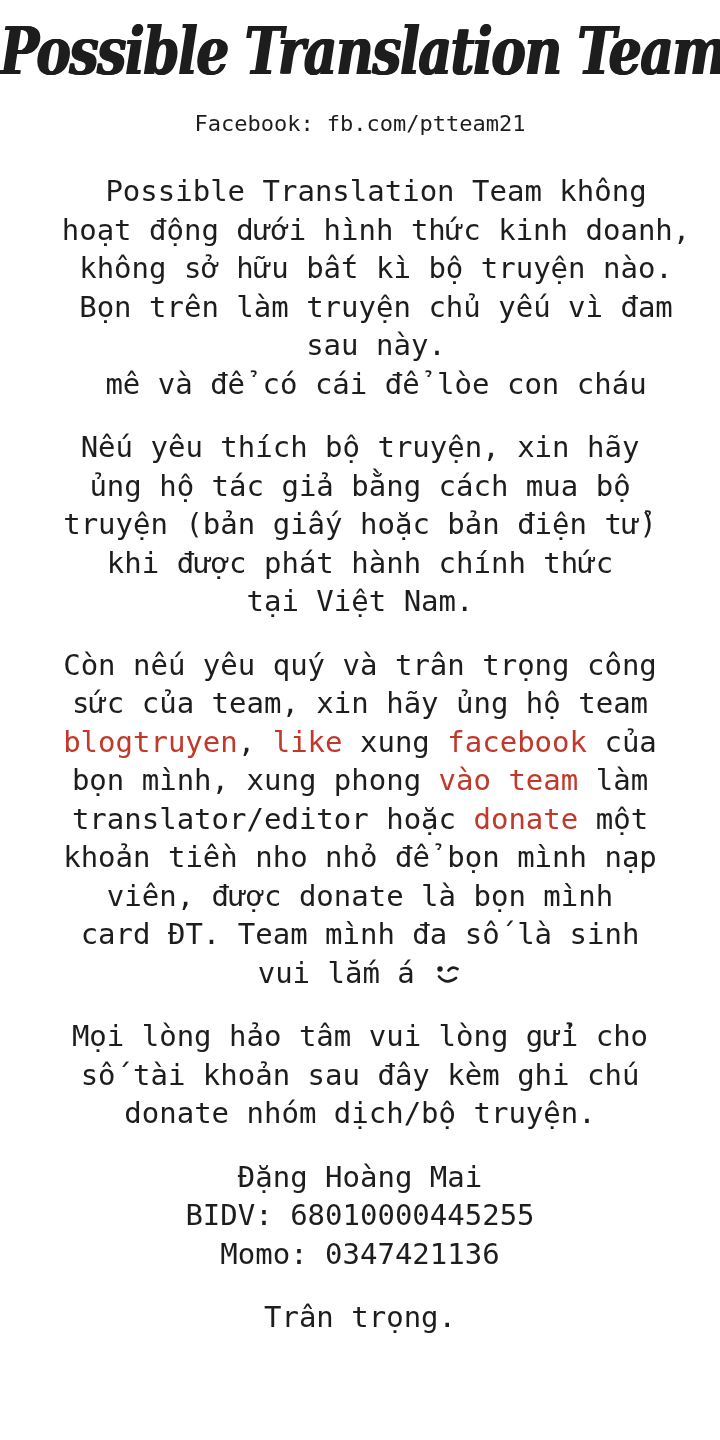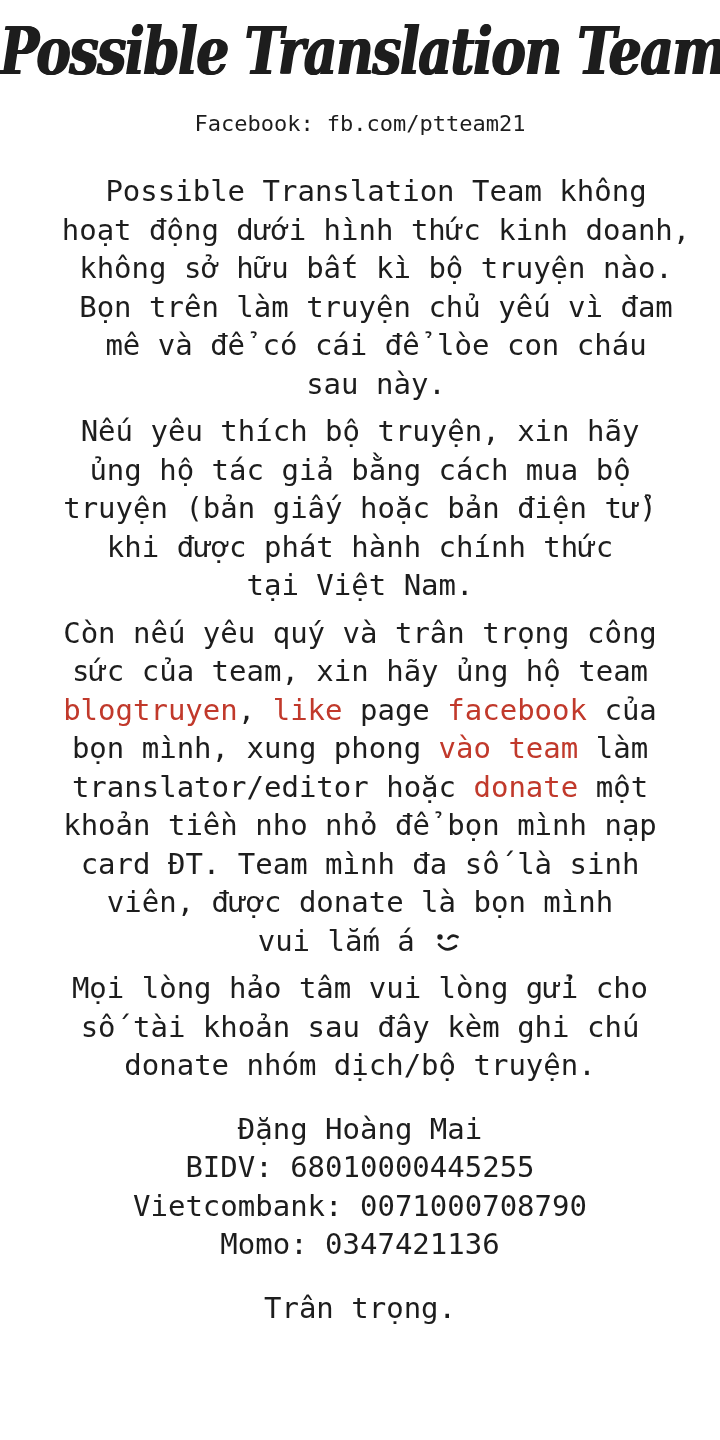--- a/index.html
+++ b/index.html
@@ -29,21 +29,21 @@
     transform-origin:50% 20%;
     text-shadow:0.8px 0 0 currentColor, -0.8px 0 0 currentColor;
     white-space:nowrap;
   }
   .fb{
     font-size:22px;
     line-height:36px;
     white-space:pre;
   }
   .body-text{margin-top:30px;}
-  .para{margin-top:9px;}
+  .para{margin-top:25px;}
   .para:first-child{margin-top:12px;padding-left:32px;}
   .line{
     font-size:29px;
     line-height:38.5px;
     white-space:pre;
   }
   .red{color:var(--red);}
   .wink{display:inline-block;vertical-align:-5px;}
   .wink svg{display:block;}
   .donation{margin-top:25px;}
@@ -59,54 +59,53 @@
   </div>
 
   <div class="fb">Facebook: fb.com/ptteam21</div>
 
   <section class="body-text" id="body-text">
       <div class="para">
         <div class="line"><span>Possible Translation Team không</span></div>
         <div class="line"><span>hoạt động dưới hình thức kinh doanh,</span></div>
         <div class="line"><span>không sở hữu bất kì bộ truyện nào.</span></div>
         <div class="line"><span>Bọn trên làm truyện chủ yếu vì đam</span></div>
+        <div class="line"><span>sau này.</span></div>
         <div class="line"><span>mê và để có cái để lòe con cháu</span></div>
-        <div class="line"><span>sau này.</span></div>
       </div>
       <div class="para">
         <div class="line"><span>Nếu yêu thích bộ truyện, xin hãy</span></div>
         <div class="line"><span>ủng hộ tác giả bằng cách mua bộ</span></div>
         <div class="line"><span>truyện (bản giấy hoặc bản điện tử)</span></div>
         <div class="line"><span>khi được phát hành chính thức</span></div>
         <div class="line"><span>tại Việt Nam.</span></div>
       </div>
       <div class="para">
         <div class="line"><span>Còn nếu yêu quý và trân trọng công</span></div>
         <div class="line"><span>sức của team, xin hãy ủng hộ team</span></div>
-        <div class="line"><span class="red">blogtruyen</span><span>, </span><span class="red">like</span><span> page </span><span class="red">facebook</span><span> của</span></div>
+        <div class="line"><span class="red">blogtruyen</span><span>, </span><span class="red">like</span><span> xung </span><span class="red">facebook</span><span> của</span></div>
         <div class="line"><span>bọn mình, xung phong </span><span class="red">vào team</span><span> làm</span></div>
         <div class="line"><span>translator/editor hoặc </span><span class="red">donate</span><span> một</span></div>
         <div class="line"><span>khoản tiền nho nhỏ để bọn mình nạp</span></div>
+        <div class="line"><span>viên, được donate là bọn mình</span></div>
         <div class="line"><span>card ĐT. Team mình đa số là sinh</span></div>
-        <div class="line"><span>viên, được donate là bọn mình</span></div>
         <div class="line"><span>vui lắm á </span><span class="wink"><svg width="30" height="28" viewBox="0 0 30 28" aria-hidden="true">
     <circle cx="8" cy="9" r="2.7" fill="currentColor"></circle>
     <path d="M16.5 10.5 Q20 5.5 25.5 9" fill="none" stroke="currentColor" stroke-width="2.7" stroke-linecap="round"></path>
     <path d="M7 16.5 Q14.5 25.5 24 18" fill="none" stroke="currentColor" stroke-width="2.7" stroke-linecap="round"></path>
   </svg></span></div>
       </div>
       <div class="para">
         <div class="line"><span>Mọi lòng hảo tâm vui lòng gửi cho</span></div>
         <div class="line"><span>số tài khoản sau đây kèm ghi chú</span></div>
         <div class="line"><span>donate nhóm dịch/bộ truyện.</span></div>
       </div>
     </section>
 
   <section class="para donation">
     <div class="line">Đặng Hoàng Mai</div>
     <div class="line">BIDV: 68010000445255</div>
-    <div class="line">Vietcombank: 0071000708790</div>
     <div class="line">Momo: 0347421136</div>
   </section>
 
   <div class="line closing">Trân trọng.</div>
 
 </main>
 
 </body></html>

